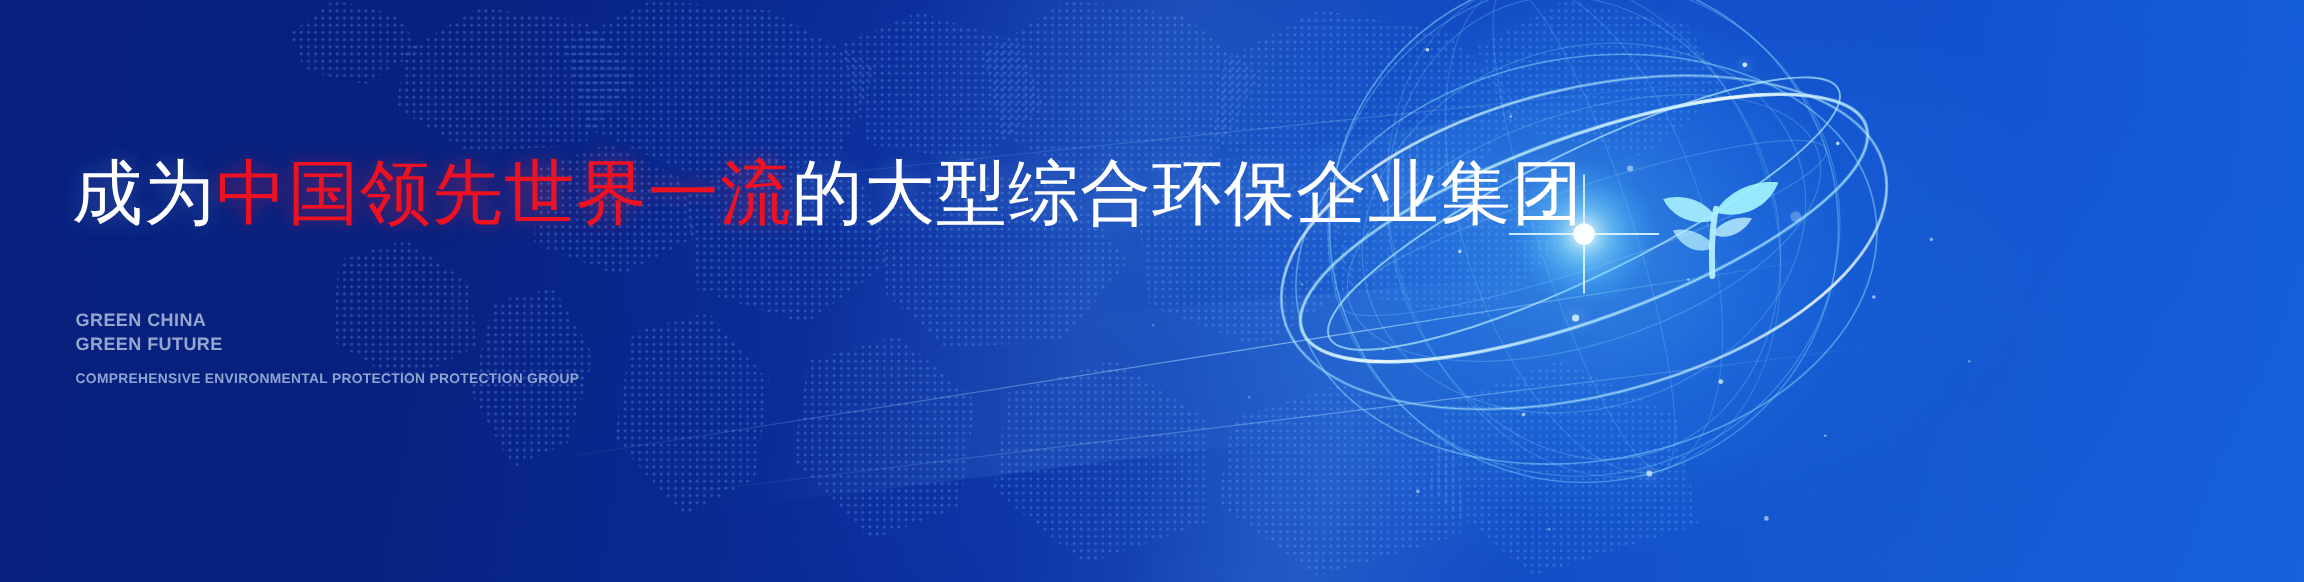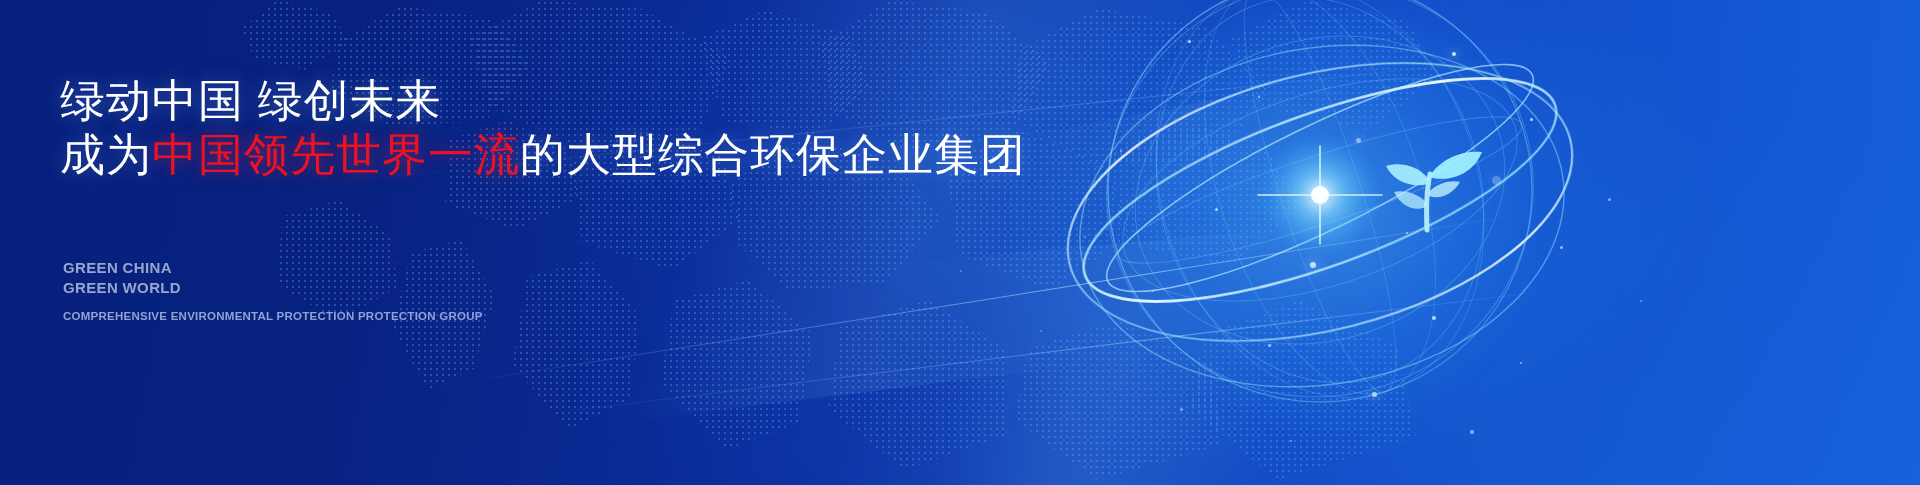--- a/index.html
+++ b/index.html
@@ -62,21 +62,21 @@
   .head1{
     position:absolute;top:78px;left:0;
     font-size:45px;line-height:1.0;
     color:#ffffff;letter-spacing:1px;
     font-weight:400;
     text-shadow:0 0 18px rgba(150,200,255,.35);
     white-space:nowrap;
   }
   .head2{
     position:absolute;top:132px;left:0;
-    font-size:45px;line-height:1.0;
+    font-size:59px;line-height:1.0;
     letter-spacing:1px;font-weight:400;
     color:#ffffff;white-space:nowrap;
     text-shadow:0 0 18px rgba(150,200,255,.30);
     text-align:right;
   }
   .head2 .hl{color:#ee1122;text-shadow:0 0 16px rgba(255,40,60,.45);}
 
   .tagline{
     position:absolute;top:258px;left:3px;
     font-size:15px;font-weight:bold;line-height:1.30;
@@ -223,29 +223,28 @@
     <div class="p" style="left:1640px;top:300px;width:2px;height:2px;opacity:.45;"></div>
     <div class="p" style="left:1084px;top:236px;width:2px;height:2px;opacity:.45;"></div>
     <div class="p" style="left:1470px;top:430px;width:4px;height:4px;opacity:.6;"></div>
     <div class="p" style="left:1290px;top:440px;width:2px;height:2px;opacity:.5;"></div>
     <div class="p" style="left:960px;top:270px;width:2px;height:2px;opacity:.35;"></div>
     <div class="p" style="left:1040px;top:330px;width:2px;height:2px;opacity:.35;"></div>
   </div>
 
   <div class="copy">
 
-    <div class="head1">绿动中国 绿创未来</div>
 
     <div class="head2">
       <span>成为</span><span class="hl">中国领先世界一流</span><span>的大型综合环保企业集团</span>
     </div>
 
     <div class="tagline">
       <div>GREEN CHINA</div>
-      <div>GREEN WORLD</div>
+      <div>GREEN FUTURE</div>
     </div>
 
     <div class="subcopy">
       <div>COMPREHENSIVE ENVIRONMENTAL PROTECTION PROTECTION GROUP</div>
     </div>
 
   </div>
 </div>
 
 </body></html>

